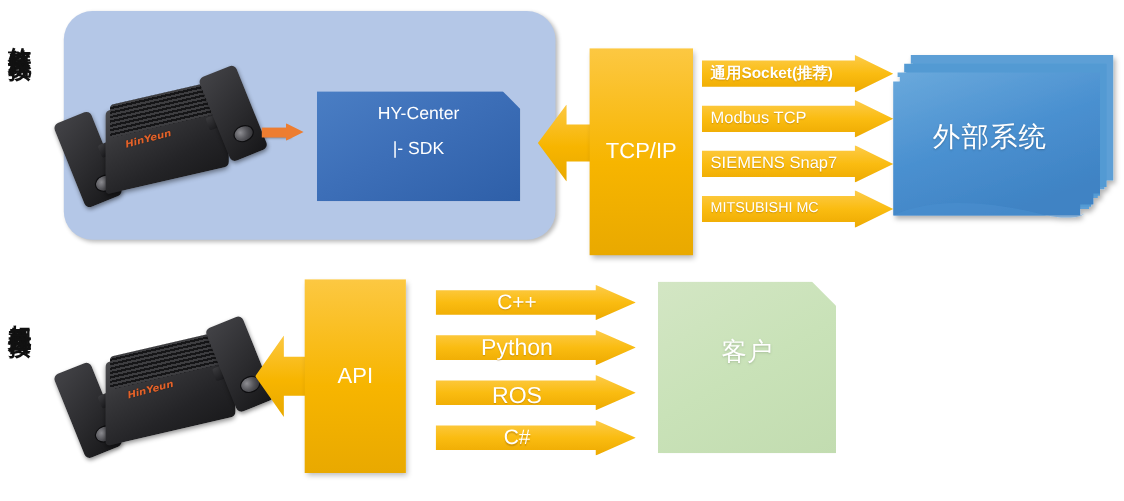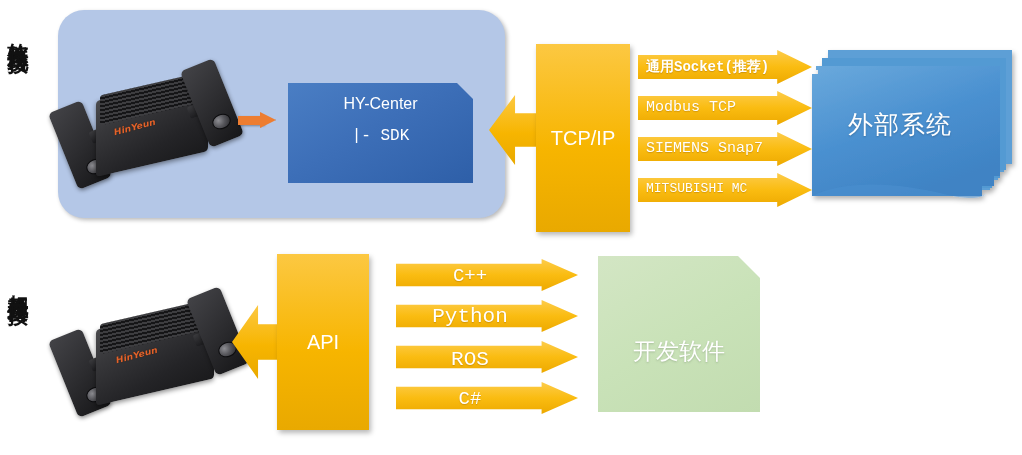--- a/index.html
+++ b/index.html
@@ -91,21 +91,21 @@
     box-sizing:border-box;
   }
   .hy-title{
     position:absolute;left:0;right:0;top:12px;
     text-align:center;font-size:16px;font-weight:normal;
     font-family:"Liberation Sans","DejaVu Sans",sans-serif;
   }
   .hy-line{
     position:absolute;left:0;right:0;
     text-align:center;font-size:16px;
-    font-family:Liberation Mono, monospace;
+    font-family:Liberation Sans, sans-serif;
     white-space:nowrap;
   }
 
   
   .ybox{
     position:absolute;
     background:linear-gradient(180deg,#fcc842 0%,#f7b500 55%,#e9a900 100%);
     box-shadow:2px 3px 5px rgba(0,0,0,.28);
     color:#ffffff;
     display:flex;align-items:center;justify-content:center;
@@ -124,21 +124,21 @@
   .parrow{
     position:absolute;
     background:linear-gradient(180deg,#fdcc4b 0%,#fabc11 50%,#eda900 100%);
     clip-path:polygon(0 15%, 80% 15%, 80% 0, 100% 50%, 80% 100%, 80% 85%, 0 85%);
     filter:drop-shadow(2px 3px 3px rgba(0,0,0,.32));
   }
   .parrow-label{
     position:absolute;
     color:#ffffff;
     white-space:nowrap;
-    font-family:Liberation Mono, monospace;
+    font-family:Liberation Sans, sans-serif;
     text-shadow:0 1px 1px rgba(140,90,0,.35);
   }
 
   
   .stack{position:absolute;}
   .stack svg{display:block;overflow:visible;}
   .stack-label{
     position:absolute;
     color:#ffffff;
     font-size:25px;
@@ -265,14 +265,14 @@
 <div class="parrow" style="left:396px;top:300px;width:182px;height:32px;"></div>
 <div class="parrow-label" style="left:396px;top:305px;width:148px;text-align:center;font-size:21px;">Python</div>
 
 <div class="parrow" style="left:396px;top:341px;width:182px;height:32px;"></div>
 <div class="parrow-label" style="left:396px;top:348px;width:148px;text-align:center;font-size:21px;">ROS</div>
 
 <div class="parrow" style="left:396px;top:382px;width:182px;height:32px;"></div>
 <div class="parrow-label" style="left:396px;top:388px;width:148px;text-align:center;font-size:19px;">C#</div>
 
 <div class="gcard" style="left:598px;top:256px;width:162px;height:156px;">
-  <div class="gcard-label" style="top:80px;">开发软件</div>
+  <div class="gcard-label" style="top:49px;">客户</div>
 </div>
 
 </body></html>

